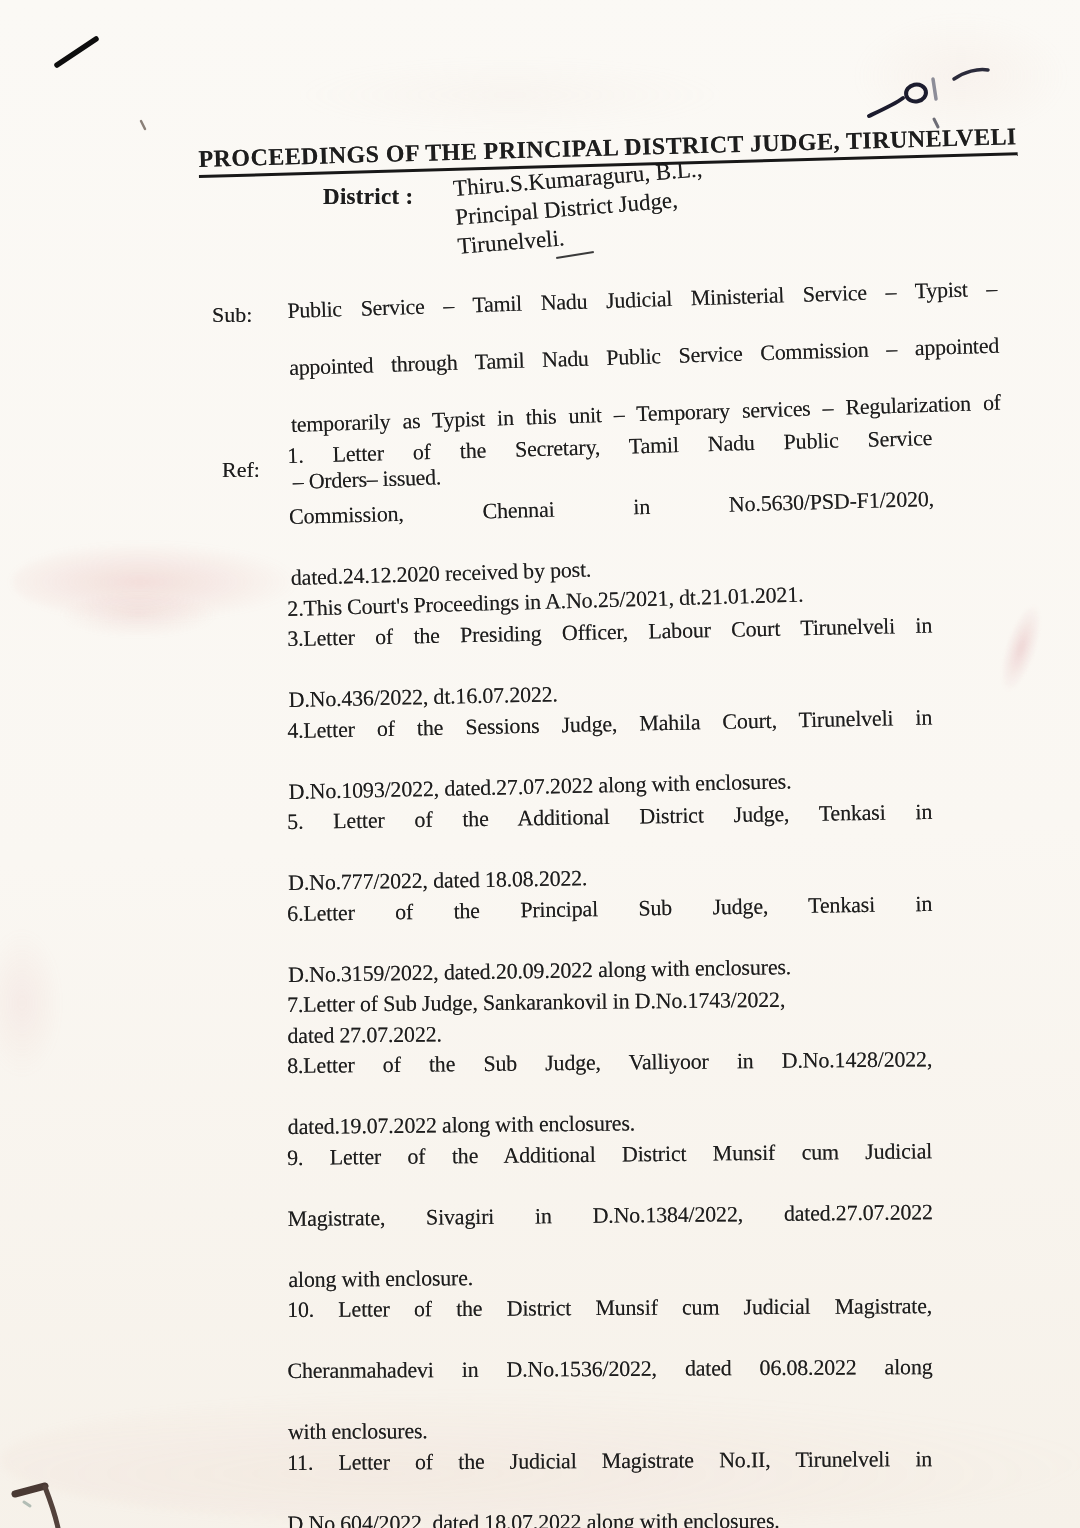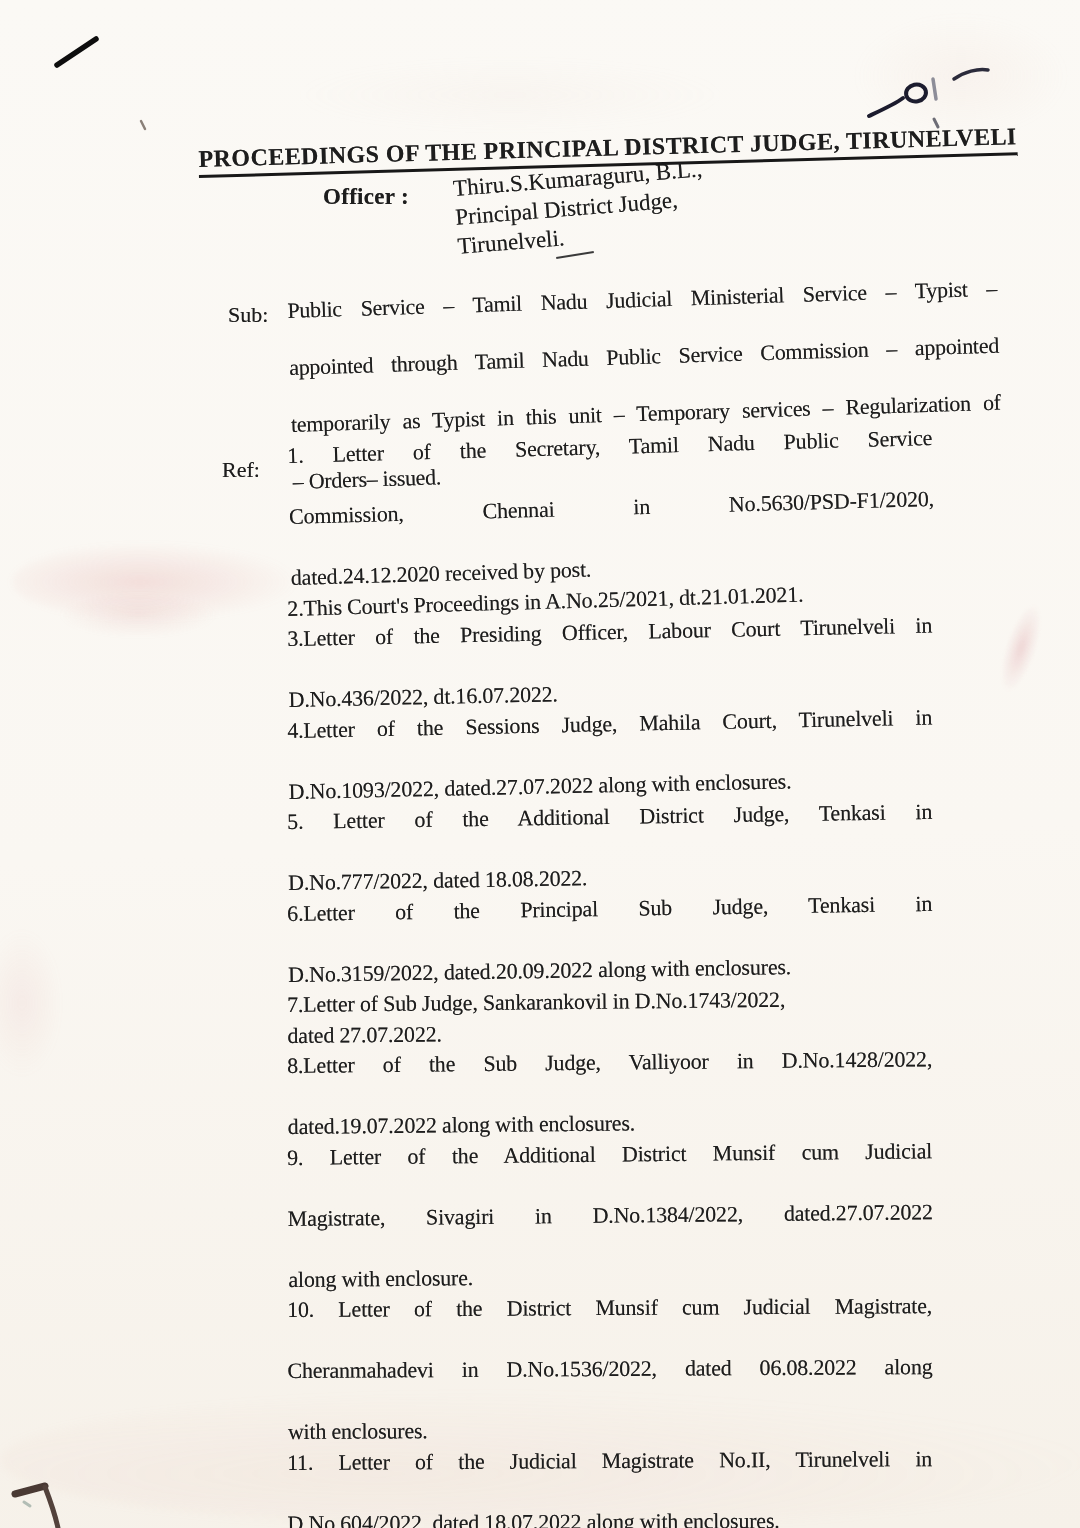--- a/index.html
+++ b/index.html
@@ -61,21 +61,21 @@
     transform: rotate(-4.5deg); transform-origin: left top;
   }
   .sep-dash {
     position: absolute; left: 556px; top: 254px; width: 38px; height: 0;
     border-top: 2.5px solid #3a3a3a;
     transform: rotate(-9deg);
   }
 
   
   .subject-label {
-    position: absolute; left: 228px; top: 302px;
+    position: absolute; left: 212px; top: 302px;
     font-size: 22px;
     text-align: right;
   }
   .subject-text {
     position: absolute; left: 287px; top: 297px; width: 710px;
     font-size: 22px; line-height: 28.5px; letter-spacing: -0.3px;
     transform: rotate(-1.8deg); transform-origin: left top;
   }
 
   
@@ -124,21 +124,21 @@
     </g>
     <g opacity="0.88">
       <path d="M 15 1494 L 45 1486" stroke="#33211c" stroke-width="7" stroke-linecap="round" fill="none"></path>
       <path d="M 45 1487 C 50 1500 55 1514 58 1528" stroke="#3d2a24" stroke-width="5" stroke-linecap="round" fill="none"></path>
       <path d="M 24 1502 L 30 1506" stroke="#5c7a72" stroke-width="3" stroke-linecap="round" fill="none" opacity="0.5"></path>
     </g>
   </svg>
 
   <div class="title ink">PROCEEDINGS OF THE PRINCIPAL DISTRICT JUDGE, TIRUNELVELI</div>
 
-  <div class="present-label ink">Officer :</div>
+  <div class="present-label ink">District :</div>
   <div class="present-lines ink">
     <div class="line">Thiru.S.Kumaraguru, B.L.,</div>
     <div class="line">Principal District Judge,</div>
     <div class="line">Tirunelveli.</div>
   </div>
   <div class="sep-dash"></div>
 
   <div class="subject-label ink">Sub:</div>
   <div class="subject-text ink">
     <span class="line j">Public Service – Tamil Nadu Judicial Ministerial Service – Typist –</span>

